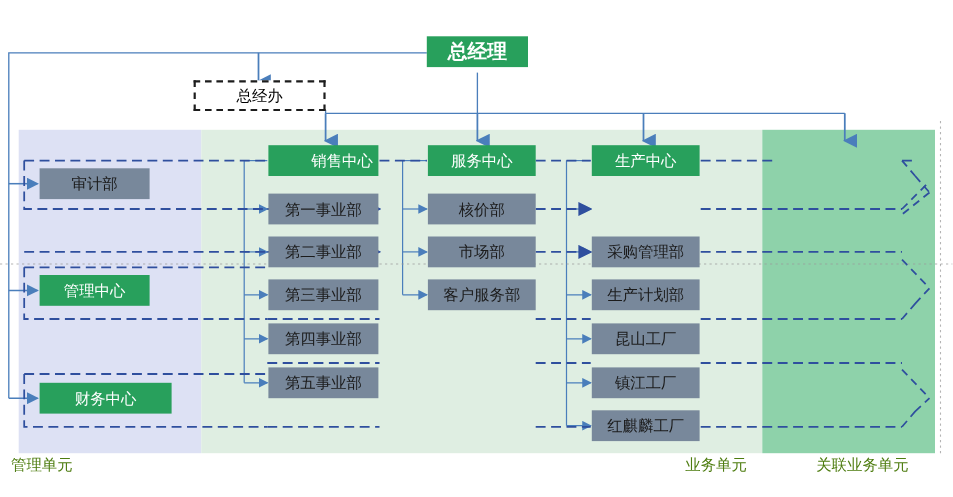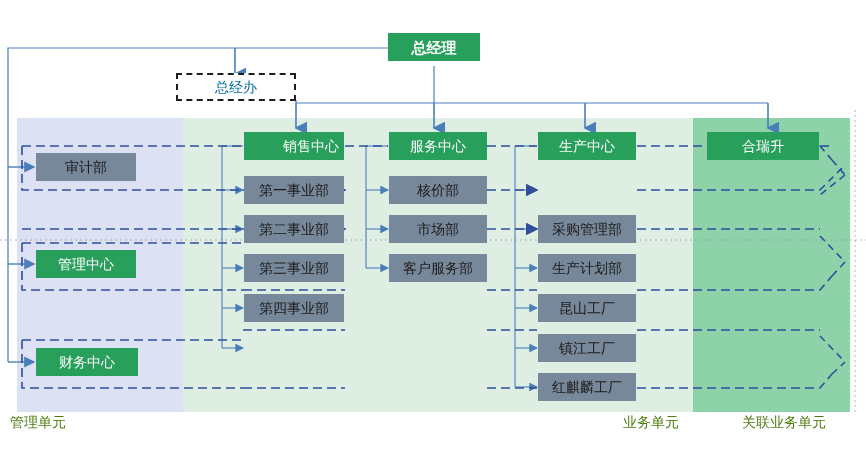--- a/index.html
+++ b/index.html
@@ -23,23 +23,23 @@
   .box{
     position:absolute;
     display:flex;align-items:center;justify-content:center;
     font-size:14px;
     line-height:1;
     box-sizing:border-box;
     white-space:nowrap;
   }
   .box.green{background:#28a05c;color:#ffffff;font-weight:normal;}
   .box.gray{background:#78889b;color:#1b1b1b;}
-  .box.ceo{background:#28a05c;color:#ffffff;font-weight:bold;font-size:15px;}
+  .box.ceo{background:#28a05c;color:#ffffff;font-weight:bold;font-size:18px;}
   .box.dashedbox{
-    background:#ffffff;color:#0369a1;
+    background:#ffffff;color:#000000;
     border:2px dashed #1d1d1d;
   }
 
   
   svg.lines{position:absolute;left:0;top:0;width:866px;height:452px;pointer-events:none;}
 
   
   .legend{
     position:absolute;
     font-size:14px;color:#4d7c0f;
@@ -161,39 +161,42 @@
   <div class="box dashedbox" style="left:176px;top:73px;width:120px;height:28px;">
     <span>总经办</span>
   </div>
 
   <div class="box gray" style="left:36px;top:153px;width:100px;height:28px;">
     <span>审计部</span>
   </div>
   <div class="box green" style="left:36px;top:250px;width:100px;height:28px;">
     <span>管理中心</span>
   </div>
-  <div class="box green" style="left:36px;top:348px;width:102px;height:28px;">
+  <div class="box green" style="left:36px;top:348px;width:120px;height:28px;">
     <span>财务中心</span>
   </div>
 
   <div class="box green" style="left:244px;top:132px;width:100px;height:28px;padding-left:34px;">
     <span>销售中心</span>
   </div>
   <div class="box gray" style="left:244px;top:176px;width:100px;height:28px;">
     <span>第一事业部</span>
   </div>
   <div class="box gray" style="left:244px;top:215px;width:100px;height:28px;text-align:center;">
     <span>第二事业部</span>
   </div>
   <div class="box gray" style="left:244px;top:254px;width:100px;height:28px;">
     <span>第三事业部</span>
   </div>
   <div class="box gray" style="left:244px;top:294px;width:100px;height:28px;">
     <span>第四事业部</span>
   </div>
+  <div class="box gray" style="left:244px;top:334px;width:100px;height:28px;">
+    <span>第五事业部</span>
+  </div>
 
   <div class="box green" style="left:389px;top:132px;width:98px;height:28px;">
     <span>服务中心</span>
   </div>
   <div class="box gray" style="left:389px;top:176px;width:98px;height:28px;">
     <span>核价部</span>
   </div>
   <div class="box gray" style="left:389px;top:215px;width:98px;height:28px;">
     <span>市场部</span>
   </div>
@@ -213,21 +216,18 @@
   <div class="box gray" style="left:538px;top:294px;width:98px;height:28px;justify-content:center;">
     <span>昆山工厂</span>
   </div>
   <div class="box gray" style="left:538px;top:334px;width:98px;height:28px;">
     <span>镇江工厂</span>
   </div>
   <div class="box gray" style="left:538px;top:373px;width:98px;height:28px;">
     <span>红麒麟工厂</span>
   </div>
 
-  <div class="box green" style="left:707px;top:132px;width:112px;height:28px;">
-    <span>合瑞升</span>
-  </div>
 
   <div class="legend" style="left:10px;top:414px;">管理单元</div>
   <div class="legend" style="left:623px;top:414px;">业务单元</div>
   <div class="legend" style="left:742px;top:414px;">关联业务单元</div>
 
 </div>
 
 </body></html>

